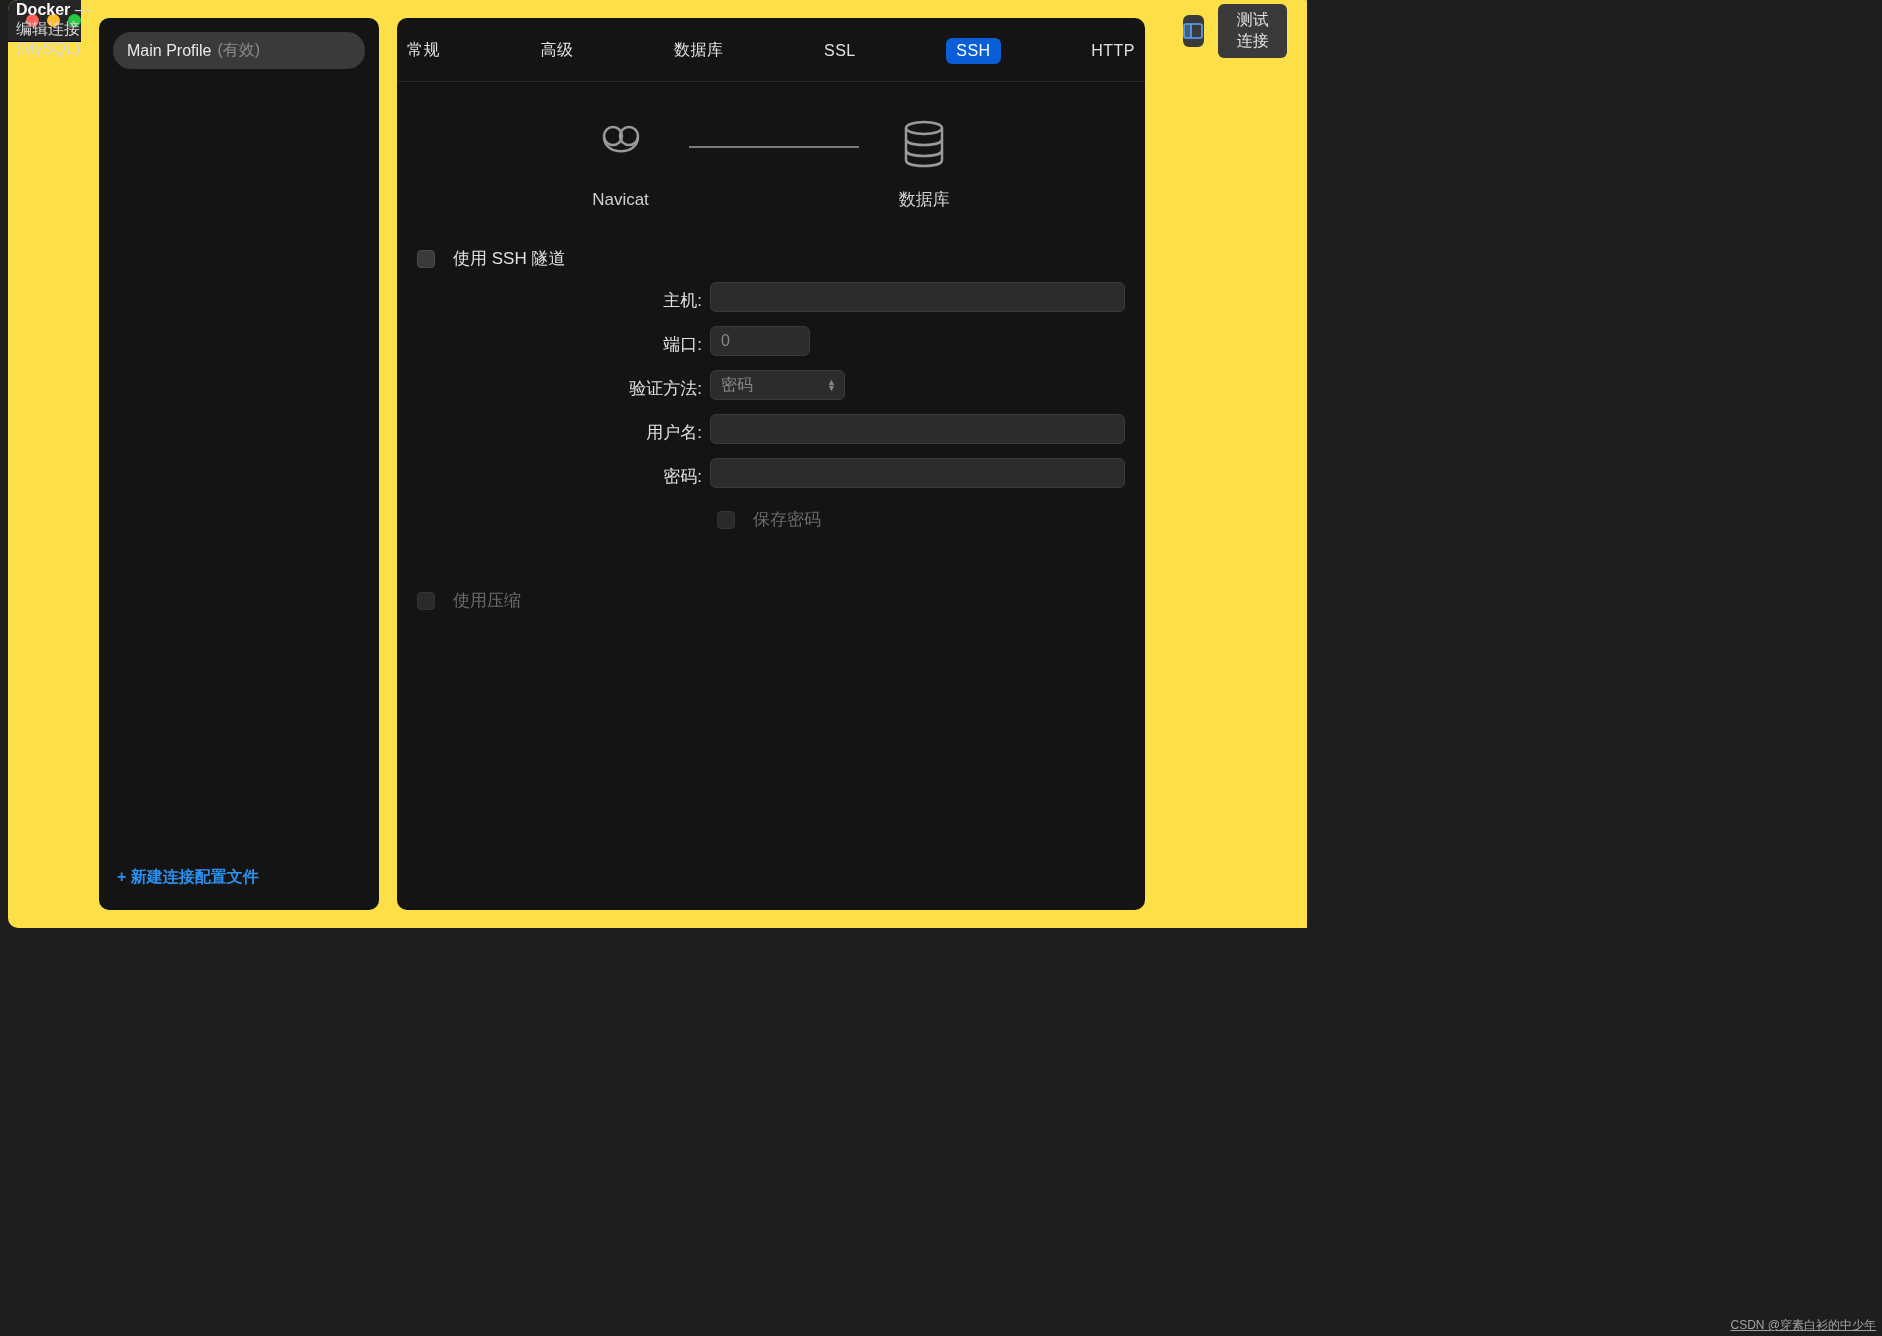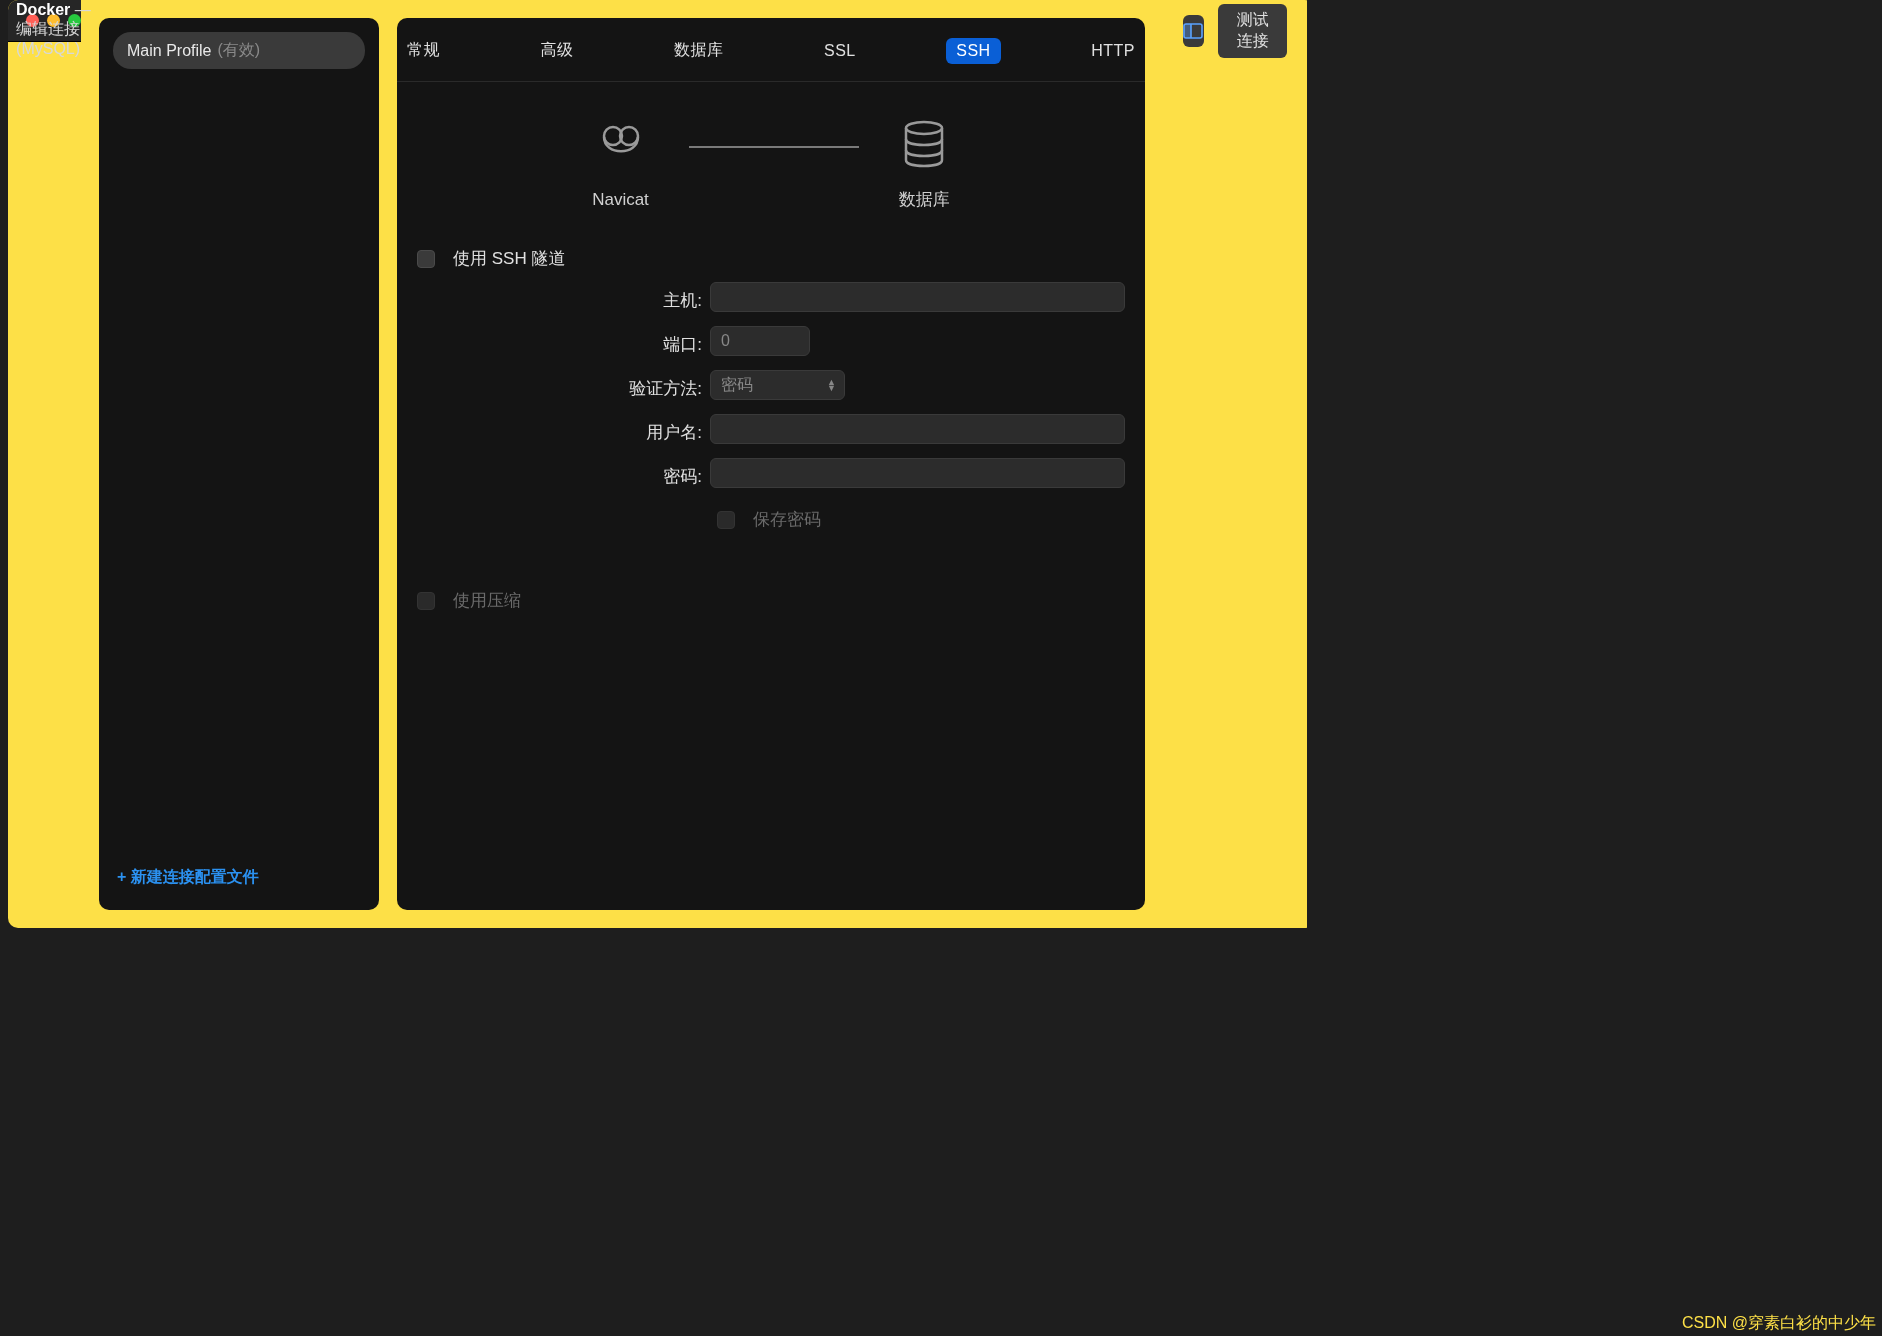--- a/index.html
+++ b/index.html
@@ -236,22 +236,23 @@
     }
     .btn-primary {
       background: #0a5fd6;
       color: #fff;
     }
     .footer-spacer { flex: 1; }
     .watermark {
       position: absolute;
       bottom: 2px;
       right: 6px;
-      font-size: 16px;
-      color: #fde047;
+      font-size: 12px;
+      color: #a3a3a3;
+      text-decoration: underline;
     }
   </style>
 </head>
 <body>
 
 <div class="window">
 
   <div class="titlebar">
     <div class="traffic-lights">
       <div class="traffic-light tl-close"></div>

